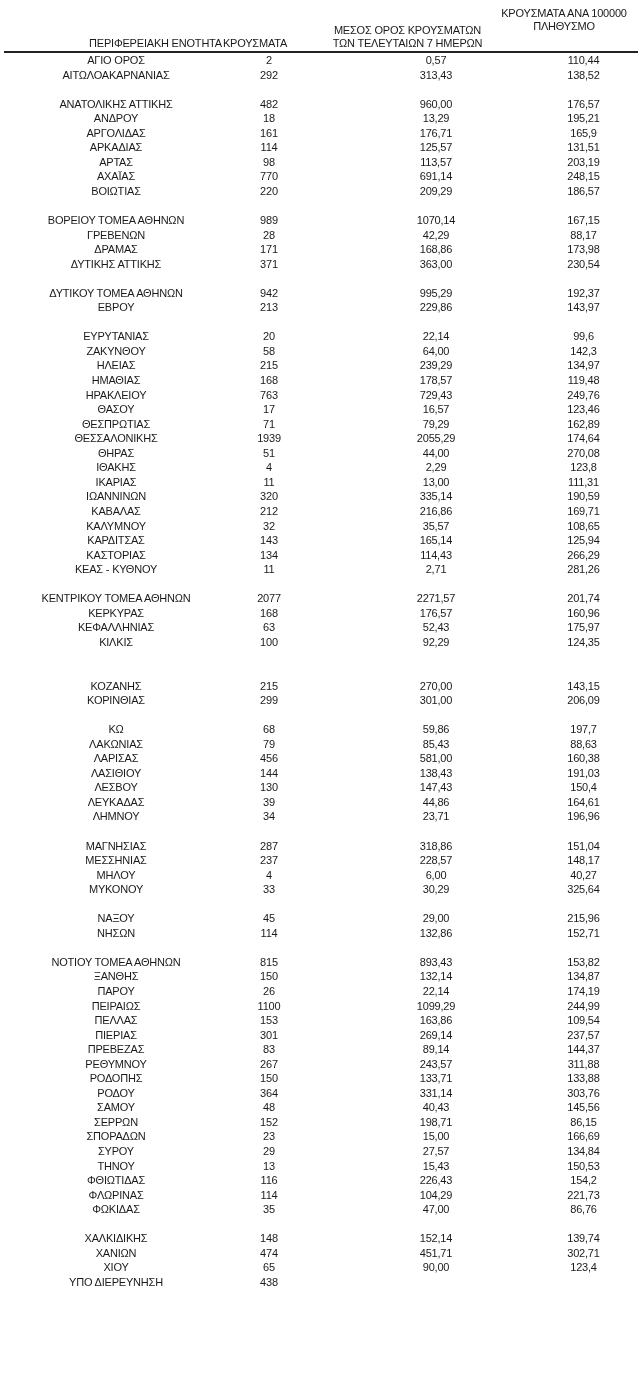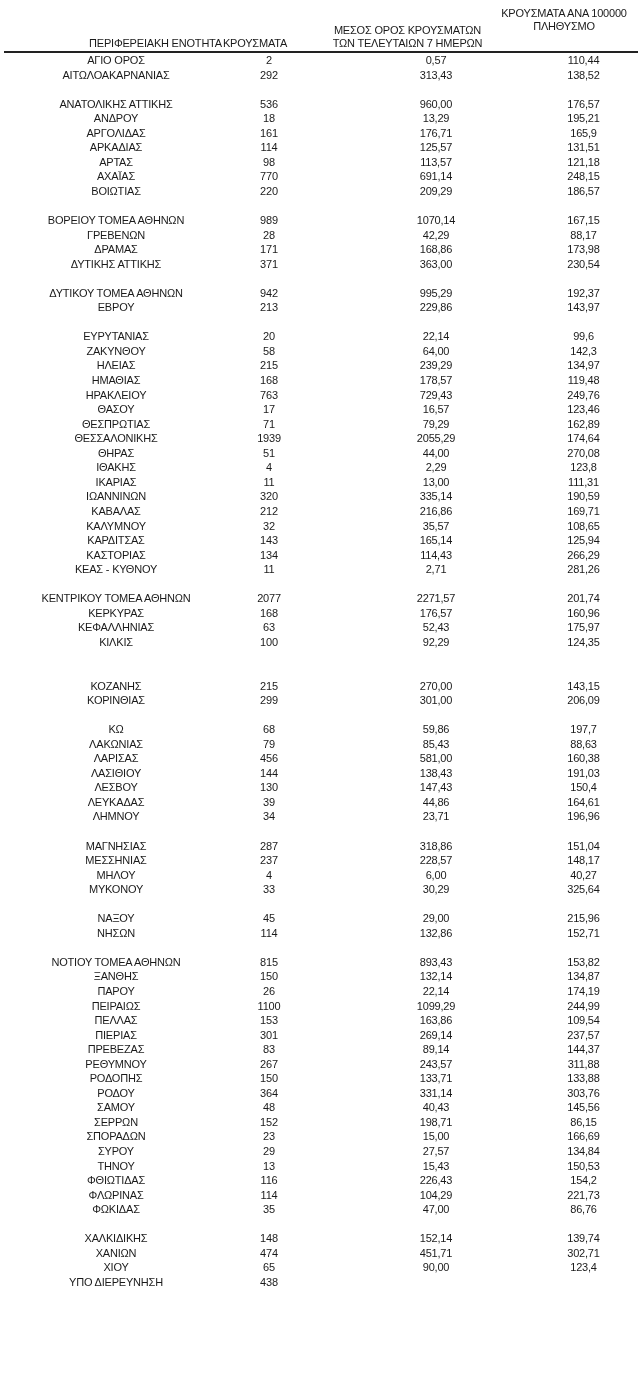--- a/index.html
+++ b/index.html
@@ -47,21 +47,21 @@
     </div>
     <div class="row">
       <div class="c c-name">ΑΙΤΩΛΟΑΚΑΡΝΑΝΙΑΣ</div>
       <div class="c c-cases">292</div>
       <div class="c c-avg">313,43</div>
       <div class="c c-per">138,52</div>
     </div>
     <div class="row blank"></div>
     <div class="row">
       <div class="c c-name">ΑΝΑΤΟΛΙΚΗΣ ΑΤΤΙΚΗΣ</div>
-      <div class="c c-cases">536</div>
+      <div class="c c-cases">482</div>
       <div class="c c-avg">960,00</div>
       <div class="c c-per">176,57</div>
     </div>
     <div class="row">
       <div class="c c-name">ΑΝΔΡΟΥ</div>
       <div class="c c-cases">18</div>
       <div class="c c-avg">13,29</div>
       <div class="c c-per">195,21</div>
     </div>
     <div class="row">
@@ -73,21 +73,21 @@
     <div class="row">
       <div class="c c-name">ΑΡΚΑΔΙΑΣ</div>
       <div class="c c-cases">114</div>
       <div class="c c-avg">125,57</div>
       <div class="c c-per">131,51</div>
     </div>
     <div class="row">
       <div class="c c-name">ΑΡΤΑΣ</div>
       <div class="c c-cases">98</div>
       <div class="c c-avg">113,57</div>
-      <div class="c c-per">121,18</div>
+      <div class="c c-per">203,19</div>
     </div>
     <div class="row">
       <div class="c c-name">ΑΧΑΪΑΣ</div>
       <div class="c c-cases">770</div>
       <div class="c c-avg">691,14</div>
       <div class="c c-per">248,15</div>
     </div>
     <div class="row">
       <div class="c c-name">ΒΟΙΩΤΙΑΣ</div>
       <div class="c c-cases">220</div>

